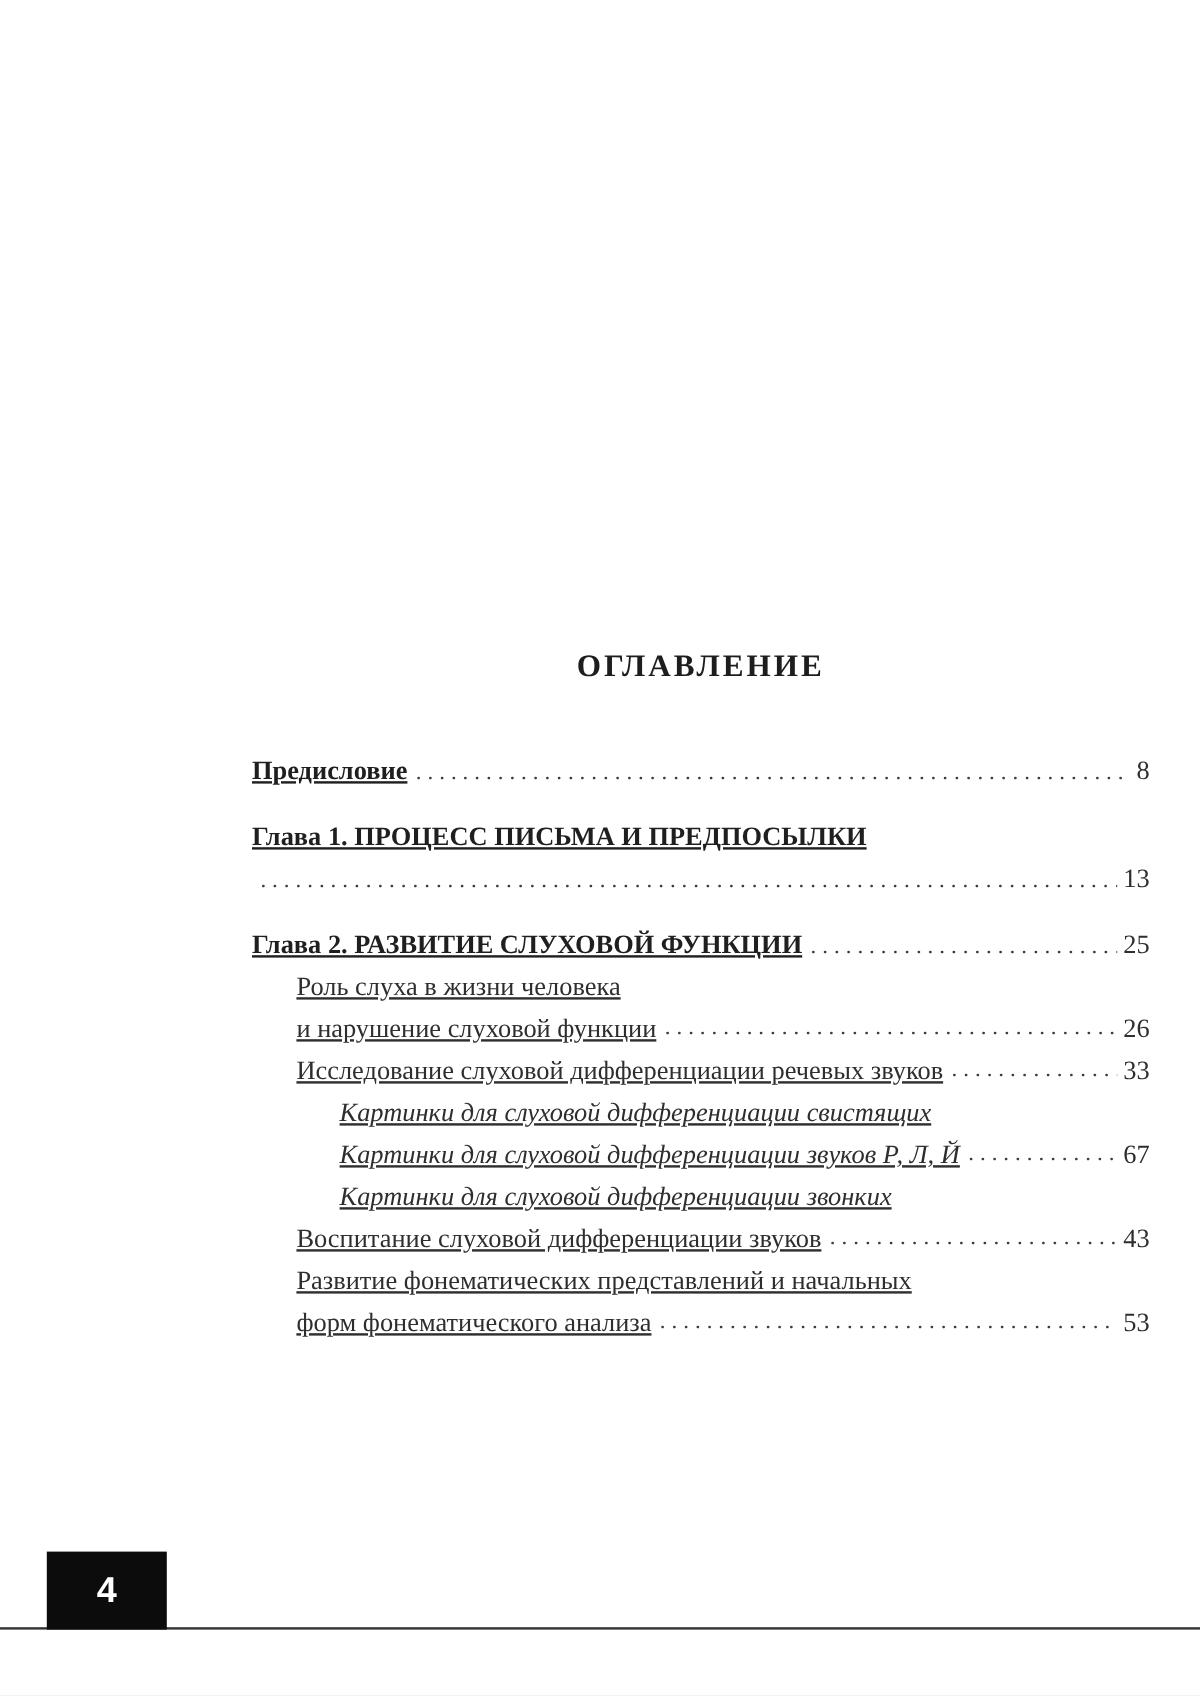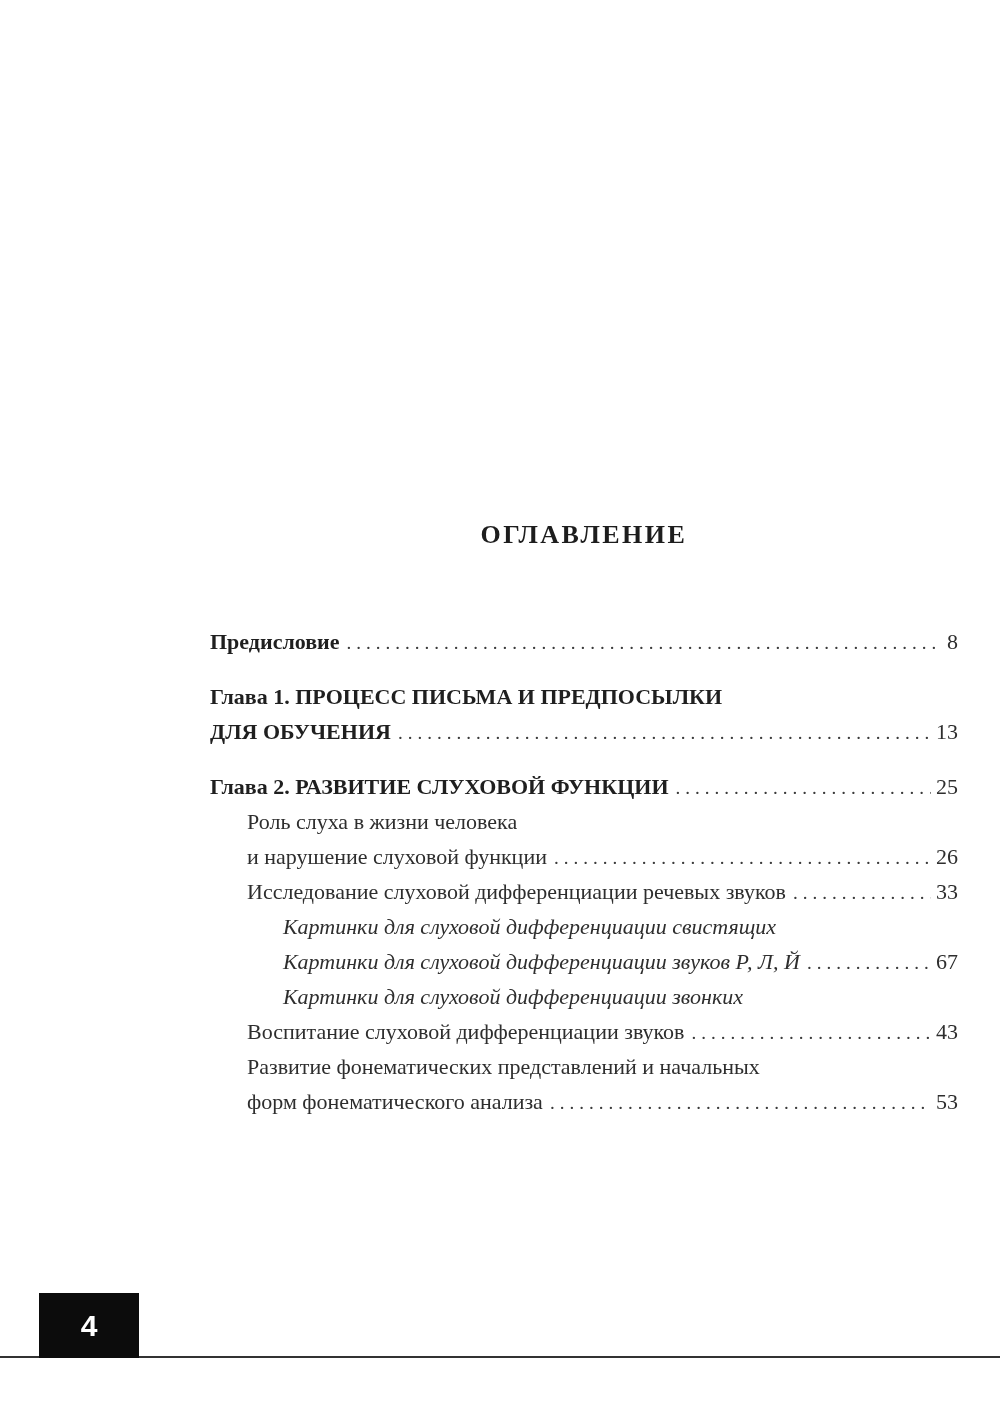--- a/index.html
+++ b/index.html
@@ -13,21 +13,21 @@
     height: 1413px;
     background: #ffffff;
     overflow: hidden;
     font-family: "Liberation Serif", "DejaVu Serif", serif;
     color: #2e2e2e;
   }
   .toc-title {
     position: absolute;
     left: 210px;
     width: 748px;
-    top: 516px;
+    top: 536px;
     height: 38px;
     line-height: 38px;
     text-align: center;
     font-size: 26px;
     font-weight: bold;
     letter-spacing: 2.5px;
     color: #1d1d1d;
   }
   .toc-list {
     position: absolute;
@@ -38,29 +38,30 @@
   .toc-entry { margin: 0; }
   .toc-entry.gap { margin-top: 20px; text-align: right; }
   .toc-line {
     display: flex;
     align-items: baseline;
     height: 35px;
     line-height: 35px;
     font-size: 22px;
     white-space: nowrap;
   }
-  .toc-entry.level1 .toc-line { padding-left: 37px; }
-  .toc-entry.level2 .toc-line { padding-left: 73px; }
+  .toc-entry.level1 .toc-line { padding-left: 37px; align-items: center; }
+  .toc-entry.level2 .toc-line { padding-left: 73px; align-items: flex-end; }
   .toc-entry.bold .toc-text {
     font-weight: bold;
     color: #1f1f1f;
   }
   .toc-entry.italic .toc-text { font-style: italic; }
   .toc-text {
     flex: 0 0 auto;
+    text-decoration: underline;
   }
   .leader {
     flex: 1 1 auto;
     min-width: 10px;
     overflow: hidden;
     margin: 0 5px 0 7px;
     font-size: 19px;
     letter-spacing: 5px;
     color: #3b3b3b;
     white-space: nowrap;
@@ -111,21 +112,20 @@
           <span class="toc-text">Предисловие</span>
           <span class="leader"></span>
           <span class="pagenum">8</span>
         </div>
       </div>
       <div class="toc-entry level0 bold gap">
         <div class="toc-line">
           <span class="toc-text">Глава 1. ПРОЦЕСС ПИСЬМА И ПРЕДПОСЫЛКИ</span>
         </div>
         <div class="toc-line">
-          <span class="toc-text">ДЛЯ ОБУЧЕНИЯ</span>
           <span class="leader"></span>
           <span class="pagenum">13</span>
         </div>
       </div>
       <div class="toc-entry level0 bold gap">
         <div class="toc-line">
           <span class="toc-text">Глава 2. РАЗВИТИЕ СЛУХОВОЙ ФУНКЦИИ</span>
           <span class="leader"></span>
           <span class="pagenum">25</span>
         </div>

